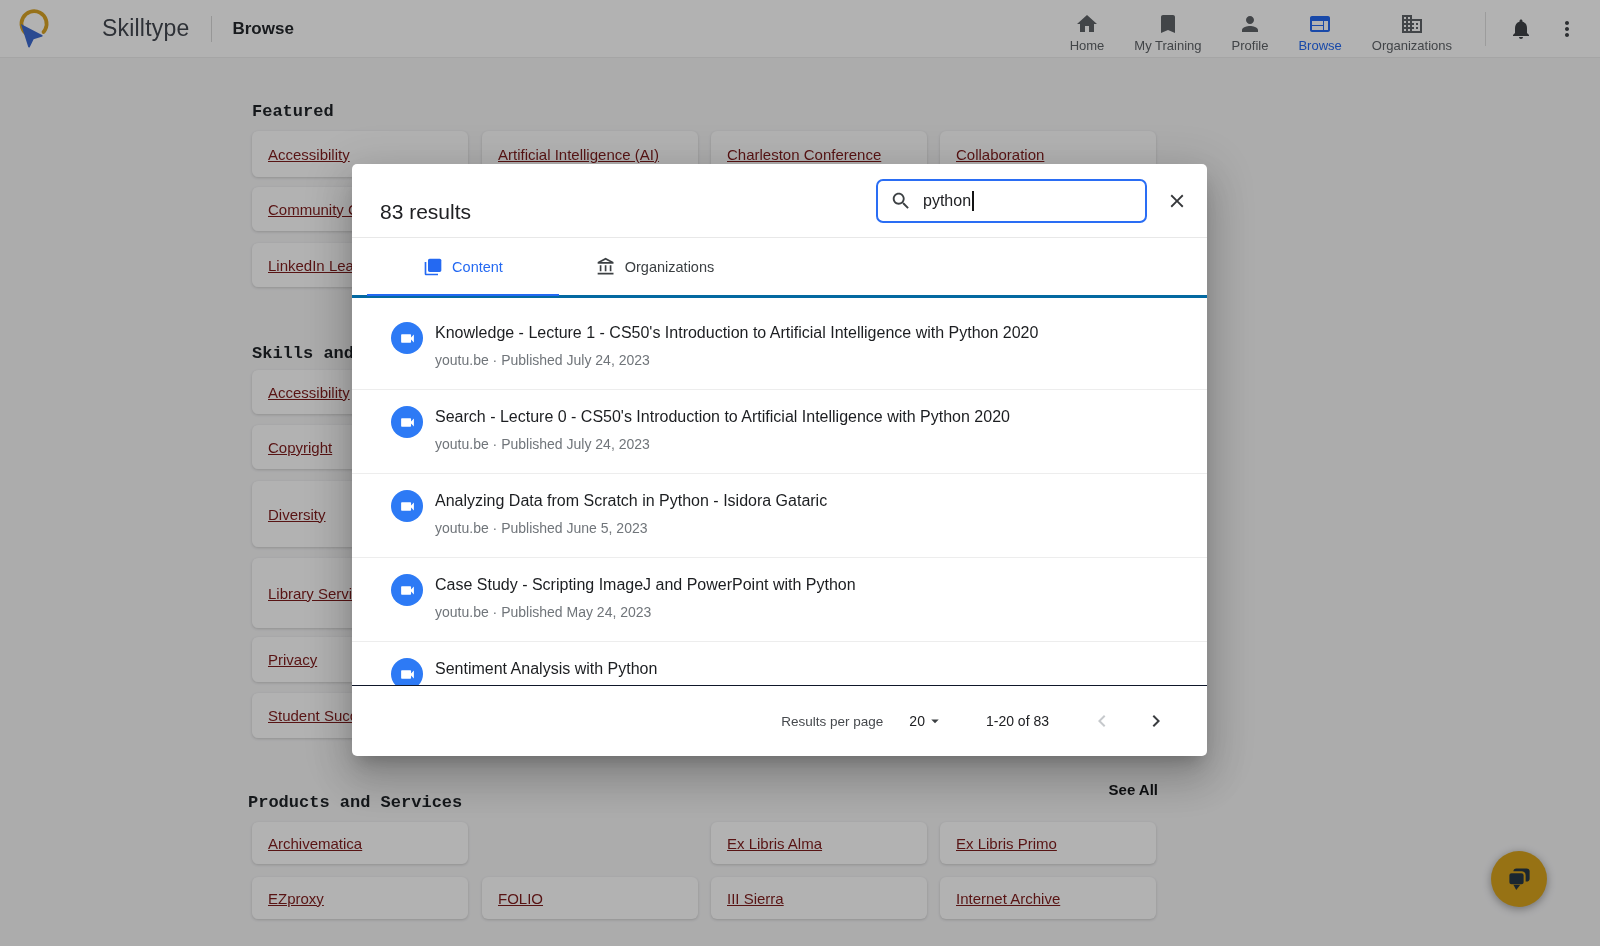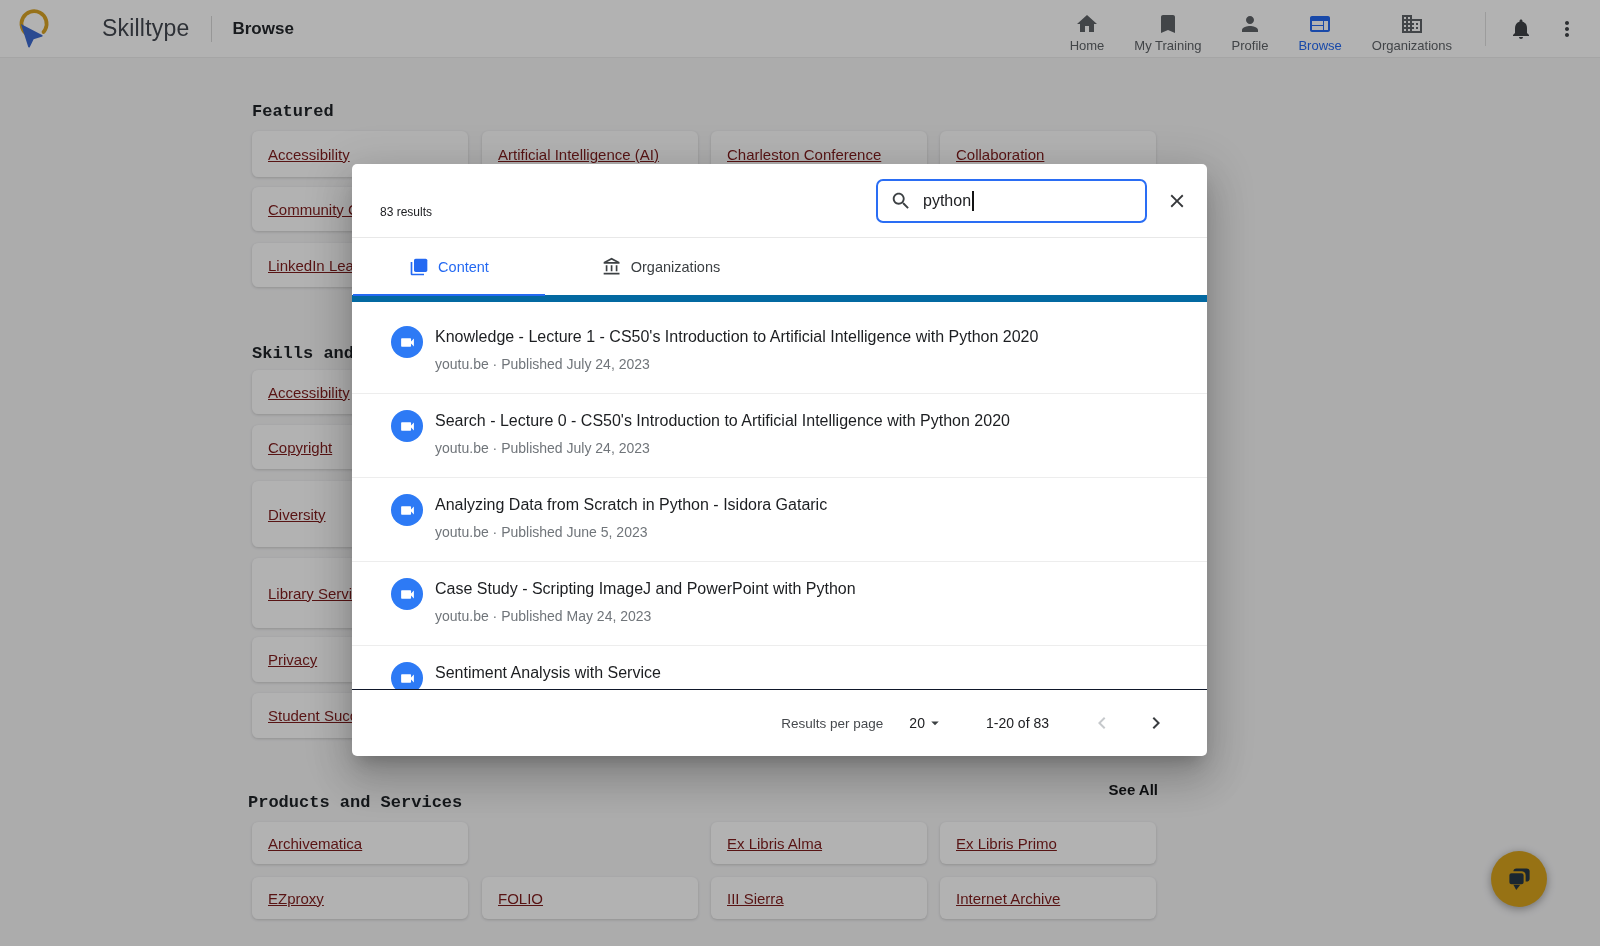--- a/index.html
+++ b/index.html
@@ -40,30 +40,30 @@
         background:#d9a41e;display:flex;align-items:center;justify-content:center;
         box-shadow:0 2px 8px rgba(0,0,0,.35);cursor:pointer;border:none;}
 
   
   .overlay{position:absolute;inset:0;background:rgba(0,0,0,.30);z-index:5;}
   .modal{position:absolute;left:352px;top:164px;width:855px;height:592px;background:#fff;
          border-radius:5px;z-index:10;display:flex;flex-direction:column;
          box-shadow:0 11px 15px -7px rgba(0,0,0,.2),0 24px 38px 3px rgba(0,0,0,.14),0 9px 46px 8px rgba(0,0,0,.12);}
   .m-header{height:73px;flex:0 0 auto;display:flex;align-items:center;
             padding:0 12px 0 28px;border-bottom:1px solid #e8e8e8;}
-  .m-count{font-size:12px;color:#202124;margin-top:23px;}
+  .m-count{font-size:21px;color:#202124;margin-top:23px;}
   .m-search{margin-left:auto;width:271px;height:44px;border:2px solid #2a6df4;border-radius:7px;
             display:flex;align-items:center;padding:0 12px;box-sizing:border-box;cursor:text;}
   .m-search svg{width:22px;height:22px;fill:#3c4043;flex:0 0 auto;}
   .m-search .val{font-size:16px;color:#202124;margin-left:11px;}
   .caret{width:1.5px;height:20px;background:#141414;margin-left:1px;}
   .m-close{width:36px;height:36px;margin-left:12px;display:flex;align-items:center;
            justify-content:center;background:none;border:none;cursor:pointer;}
   .m-close svg{width:22px;height:22px;fill:#35373a;}
-  .m-tabs{display:flex;padding-left:1px;border-bottom:7px solid #0369a1;flex:0 0 auto;gap:20px;}
+  .m-tabs{display:flex;padding-left:15px;border-bottom:3px solid #0369a1;flex:0 0 auto;}
   .m-tab{width:192px;height:57px;display:flex;align-items:center;justify-content:center;gap:9px;
          font-size:14.5px;font-weight:500;color:#3c4043;position:relative;cursor:pointer;}
   .m-tab svg{width:20px;height:20px;fill:currentColor;}
   .m-tab.active{color:#2469f2;}
   .m-tab.active::after{content:"";position:absolute;left:0;right:0;bottom:-1px;height:2px;background:#2469f2;}
   .m-list{height:387px;flex:0 0 auto;overflow:hidden;padding-top:8px;box-sizing:border-box;}
   .m-item{height:84px;box-sizing:border-box;padding:16px 40px 0 39px;display:flex;
           border-bottom:1px solid #ededed;cursor:pointer;}
   .m-item:first-child{border-top:none;}
   .m-icon{width:32px;height:32px;border-radius:50%;background:#2d7af5;flex:0 0 32px;
@@ -304,21 +304,21 @@
           <div class="m-meta">youtu.be · Published May 24, 2023</div>
         </div>
       </div>
       <div class="m-item">
         <span class="m-icon">
             <svg viewBox="0 0 24 24">
               <path d="M17 10.5V7c0-.55-.45-1-1-1H4c-.55 0-1 .45-1 1v10c0 .55.45 1 1 1h12c.55 0 1-.45 1-1v-3.5l4 4v-11l-4 4z"></path>
             </svg>
           </span>
         <div class="m-body">
-          <div class="m-title">Sentiment Analysis with Service</div>
+          <div class="m-title">Sentiment Analysis with Python</div>
         </div>
       </div>
     </div>
 
     <div class="m-footer">
       <span class="pp-label">Results per page</span>
       <span class="pp-select">
         <span>20</span>
         <svg viewBox="0 0 24 24">
             <path d="M7 10l5 5 5-5z"></path>

